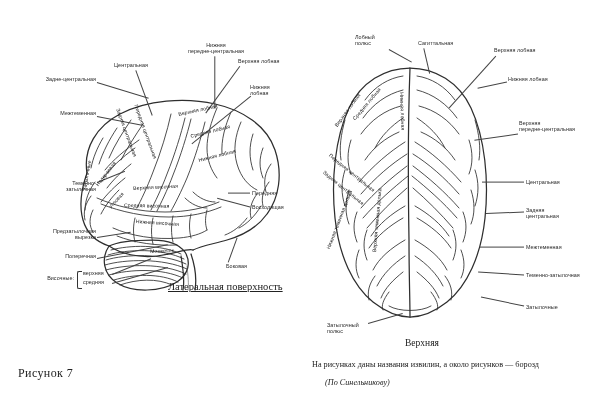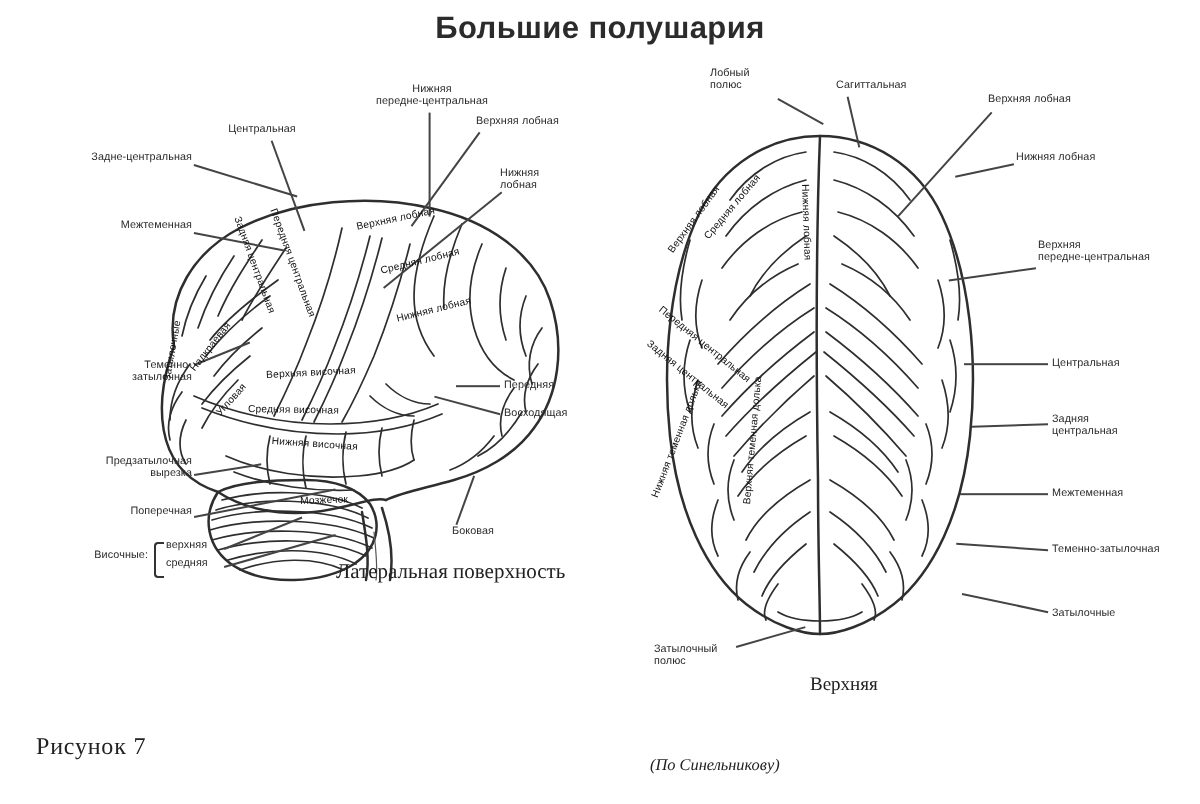--- a/index.html
+++ b/index.html
@@ -66,42 +66,41 @@
     border-right:none;
     border-radius:2px 0 0 2px;
   }
 
   
   .serif{
     position:absolute;
     font-family:"Liberation Serif", serif;
     color:#222;
   }
-  .cap-lat{font-size:10.5px;}
+  .cap-lat{font-size:10.5px;text-decoration:underline;}
   .cap-top{font-size:9.5px;}
   .fig{font-size:12px;letter-spacing:.4px;}
   .note{font-size:8.2px;}
   .note-it{font-size:8.2px;font-style:italic;margin-left:13px;}
 
   svg{display:block;}
   .brainsvg{position:absolute;}
   .brainsvg path,.brainsvg line,.brainsvg polyline,.brainsvg ellipse,.brainsvg circle{
     fill:none;stroke:#2e2e2e;stroke-width:0.85;
     stroke-linecap:round;stroke-linejoin:round;
   }
   .brainsvg .outline{stroke-width:1.25;}
   .brainsvg .thin{stroke-width:0.6;stroke:#555;}
   .brainsvg .hatch{stroke-width:0.45;stroke:#4a4a4a;}
 </style>
 </head>
 <body>
 
 <div class="page">
 
-  <div class="title">Большие полушария</div>
 
   <svg class="brainsvg" style="left:35px;top:78px;" width="255" height="215" viewBox="0 0 255 215">
 
     <path class="outline" d="M52,95 C48,70 62,48 85,36 C112,22 150,19 180,26 C208,32 232,48 240,72
                              C248,96 244,120 232,136 C222,150 206,158 192,162
                              C178,166 166,168 158,172"></path>
     <path class="outline" d="M52,95 C46,112 44,128 48,142 C52,156 62,164 74,168"></path>
 
     <path class="outline" d="M74,168 C86,176 104,180 122,178 C140,176 152,170 158,172"></path>
 
@@ -343,15 +342,16 @@
   <div class="ilbl" style="left:404px;top:92px;transform:rotate(88deg);">Нижняя лобная</div>
   <div class="ilbl" style="left:331px;top:153px;transform:rotate(39deg);">Передняя центральная</div>
   <div class="ilbl" style="left:325px;top:170px;transform:rotate(39deg);">Задняя центральная</div>
   <div class="ilbl" style="left:326px;top:248px;transform:rotate(-69deg);">Нижняя теменная долька</div>
   <div class="ilbl" style="left:372px;top:252px;transform:rotate(-85deg);">Верхняя теменная долька</div>
 
   <div class="serif cap-top" style="left:405px;top:338px;">Верхняя</div>
 
   <div class="serif fig" style="left:18px;top:366px;">Рисунок 7</div>
 
+  <div class="serif note" style="left:312px;top:360px;">На рисунках даны названия извилин, а около рисунков — борозд</div>
   <div class="serif note-it" style="left:312px;top:378px;">(По Синельникову)</div>
 
 </div>
 
 </body></html>

